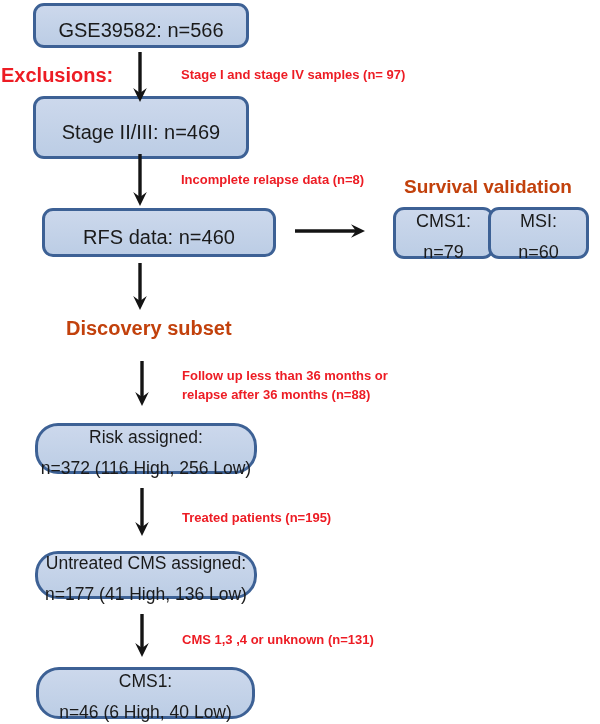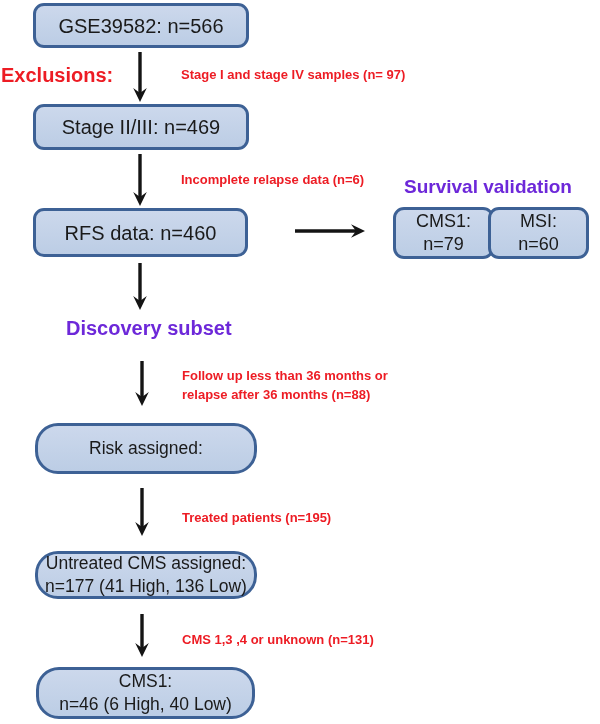--- a/index.html
+++ b/index.html
@@ -21,53 +21,53 @@
     background: linear-gradient(180deg, var(--box-fill-light, #ccd8ec) 0%, var(--box-fill, #c3d2e8) 55%, var(--box-fill-dark, #bccde5) 100%);
     border: 3px solid var(--box-border, #3d6195);
     border-radius: 11px;
     display: flex;
     flex-direction: column;
     align-items: center;
     justify-content: center;
     text-align: center;
     color: var(--text-black, #1a1a1a);
   }
-  .box span { display: block; }
+  .box span { display: block; margin-top: 8px; }
   .fs-xl { font-size: 20px; line-height: 24px; }
   .fs-md { font-size: 17.5px; line-height: 23px; border-radius: 23px; }
   .fs-val { font-size: 18px; line-height: 23px; }
   .note {
     position: absolute;
     color: var(--note-red, #ed1c24);
     font-weight: bold;
     font-size: 13px;
     line-height: 19px;
     white-space: nowrap;
   }
   .heading {
     position: absolute;
-    color: #6d28d9;
+    color: #c2410c;
     font-weight: bold;
     white-space: nowrap;
   }
   .heading-red {
     position: absolute;
     color: var(--note-red, #ed1c24);
     font-weight: bold;
     font-size: 20px;
     white-space: nowrap;
   }
   .arrow { position: absolute; }
   .arrow line { stroke: #141414; stroke-width: 3.4; }
   .arrow polygon { fill: #141414; }
 
   
   .pos-gse       { left: 33px;  top: 3px;   width: 216px; height: 45px; }
-  .pos-stage     { left: 33px;  top: 104px; width: 216px; height: 46px; }
-  .pos-rfs       { left: 33px;  top: 208px; width: 215px; height: 49px; }
+  .pos-stage     { left: 33px;  top: 96px; width: 216px; height: 63px; }
+  .pos-rfs       { left: 42px;  top: 208px; width: 234px; height: 49px; }
   .pos-risk      { left: 35px;  top: 423px; width: 222px; height: 51px; }
   .pos-untreated { left: 35px;  top: 551px; width: 222px; height: 48px; }
   .pos-cms1f     { left: 36px;  top: 667px; width: 219px; height: 52px; }
   .pos-cms1v     { left: 393px; top: 207px; width: 101px; height: 52px; }
   .pos-msi       { left: 488px; top: 207px; width: 101px; height: 52px; }
 
   
   .pos-exclusions { left: 1px;   top: 64px; }
   .pos-survival   { left: 404px; top: 176px; font-size: 19px; }
   .pos-discovery  { left: 66px;  top: 317px; font-size: 20px; }
@@ -89,20 +89,21 @@
   <div class="box pos-stage fs-xl">
     <span>Stage II/III: n=469</span>
   </div>
 
   <div class="box pos-rfs fs-xl">
     <span>RFS data: n=460</span>
   </div>
 
   <div class="box pos-risk fs-md">
     <span>Risk assigned:</span>
+    <span>n=372 (116 High, 256 Low)</span>
   </div>
 
   <div class="box pos-untreated fs-md">
     <span>Untreated CMS assigned:</span>
     <span>n=177 (41 High, 136 Low)</span>
   </div>
 
   <div class="box pos-cms1f fs-md">
     <span>CMS1:</span>
     <span>n=46 (6 High, 40 Low)</span>
@@ -117,21 +118,21 @@
 
   <div class="box pos-msi fs-val">
     <span>MSI:</span>
     <span>n=60</span>
   </div>
 
   <div class="heading-red pos-exclusions">Exclusions:</div>
   <div class="heading pos-discovery">Discovery subset</div>
 
   <div class="note pos-note-stage">Stage I and stage IV samples (n= 97)</div>
-  <div class="note pos-note-relapse">Incomplete relapse data (n=6)</div>
+  <div class="note pos-note-relapse">Incomplete relapse data (n=8)</div>
   <div class="note pos-note-followup">
     <span style="display:block">Follow up less than 36 months or</span>
     <span style="display:block">relapse after 36 months (n=88)</span>
   </div>
   <div class="note pos-note-treated">Treated patients (n=195)</div>
   <div class="note pos-note-cms">CMS 1,3 ,4 or unknown (n=131)</div>
 
   <svg class="arrow" style="left:129px; top:52px;" width="22" height="50" viewBox="0 0 22 50">
     <line x1="11" y1="0" x2="11" y2="41"></line>
       <polygon points="11,50 4.2,36 11,41 17.8,36"></polygon>

